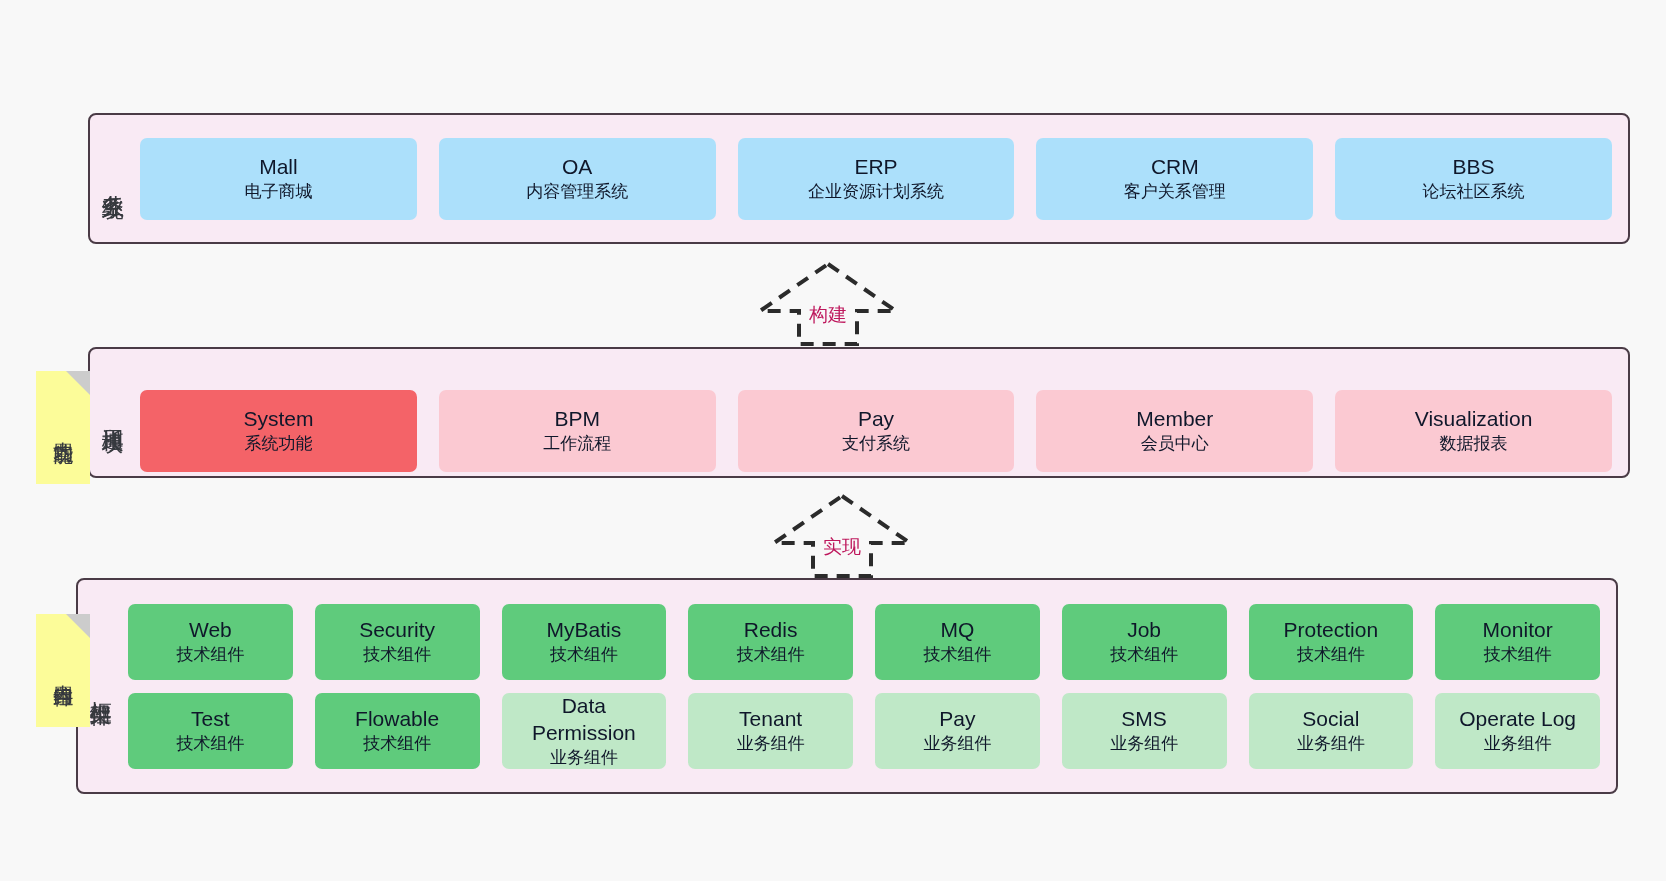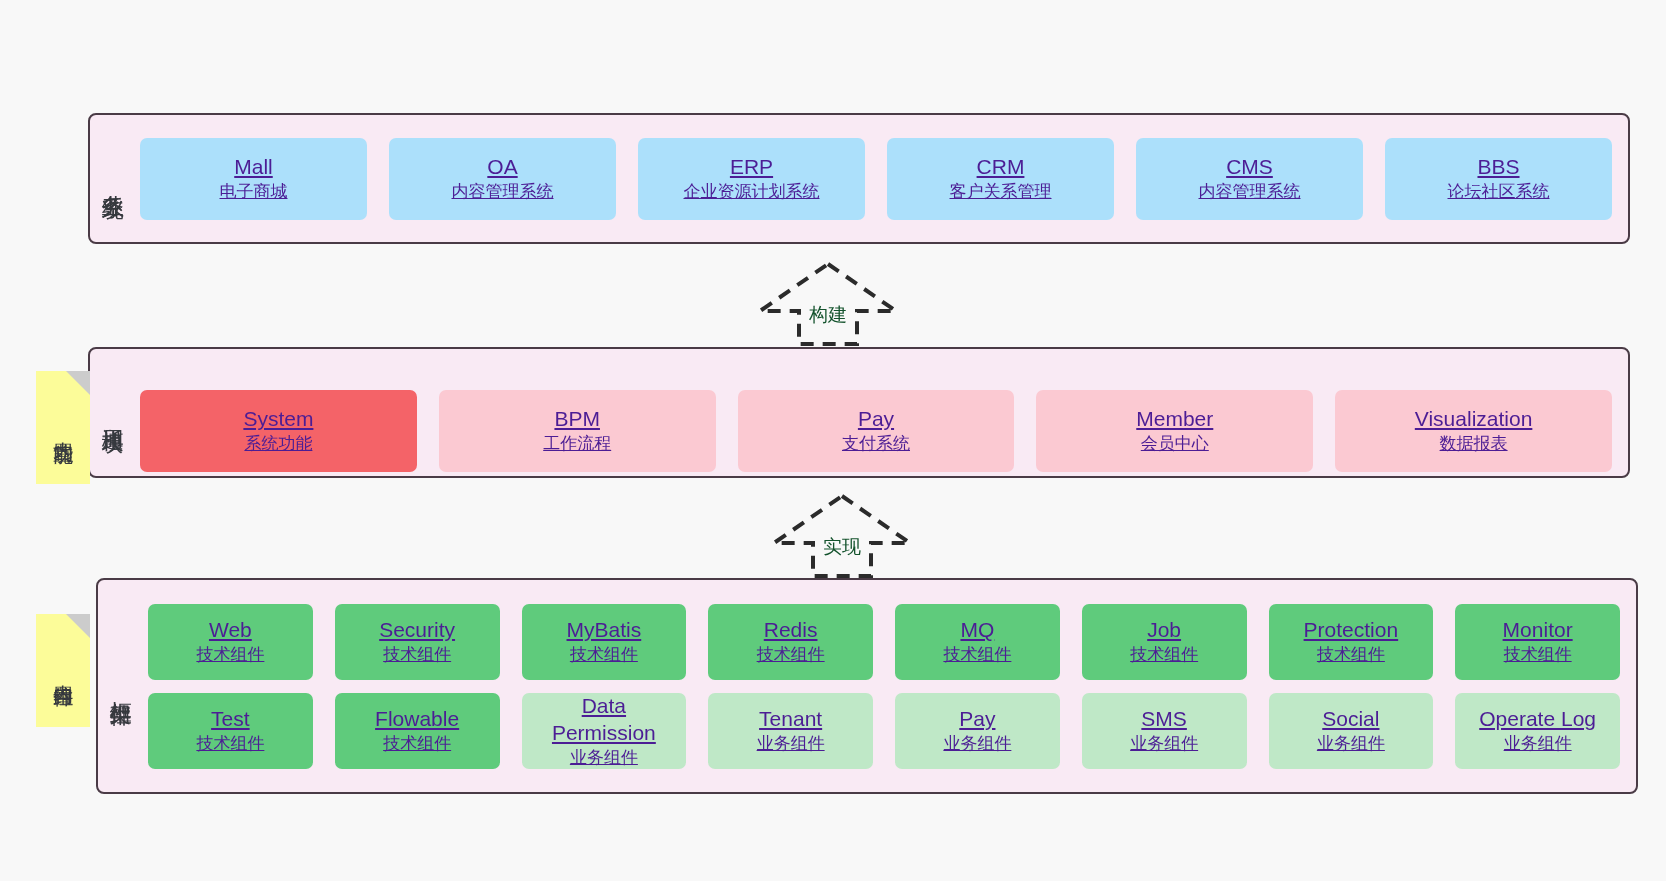--- a/index.html
+++ b/index.html
@@ -55,24 +55,23 @@
   .row > .cell { flex: 1 1 0; }
 
   
   .cell {
     border-radius: 7px;
     display: flex;
     flex-direction: column;
     align-items: center;
     justify-content: center;
     text-align: center;
-    color: #4c1d95;
+    color: #0f172a;
     line-height: 1.28;
     padding: 4px 6px;
-    text-decoration: underline;
   }
   .cell .en { font-size: 21px; }
   .cell .cn { font-size: 17px; }
 
   .h-biz   { height: 82px; }
   .h-mod   { height: 82px; margin-top: 36px; }
   .h-comp  { height: 76px; }
 
   .c-blue        { background: #ace0fb; }
   .c-red         { background: #f46368; }
@@ -111,21 +110,21 @@
   .arrow {
     position: absolute;
     z-index: 2;
   }
   .arrow .lbl {
     position: absolute;
     left: 50%;
     transform: translateX(-50%);
     bottom: 18px;
     font-size: 19px;
-    color: #14532d;
+    color: #be185d;
     background: transparent;
     white-space: nowrap;
     user-select: none;
     z-index: 2;
   }
   .arrow svg { display: block; }
 </style>
 </head>
 <body>
 
@@ -143,24 +142,20 @@
           <span class="en">OA</span>
           <span class="cn">内容管理系统</span>
         </div>
         <div class="cell h-biz c-blue">
           <span class="en">ERP</span>
           <span class="cn">企业资源计划系统</span>
         </div>
         <div class="cell h-biz c-blue">
           <span class="en">CRM</span>
           <span class="cn">客户关系管理</span>
-        </div>
-        <div class="cell h-biz c-blue">
-          <span class="en">CMS</span>
-          <span class="cn">内容管理系统</span>
         </div>
         <div class="cell h-biz c-blue">
           <span class="en">BBS</span>
           <span class="cn">论坛社区系统</span>
         </div>
       </div>
     </div>
   </div>
 
   <div class="arrow" id="arrow-build" style="left:752px; top:260px; width:152px; height:86px;">
@@ -206,21 +201,21 @@
     <svg width="152" height="86" viewBox="0 0 152 86" aria-hidden="true">
       <path d="M 76 4 L 144 51 L 105 51 L 105 84 L 47 84 L 47 51 L 8 51 Z" fill="none" stroke="#2b2b2b" stroke-width="4" stroke-dasharray="13 9" stroke-linejoin="miter"></path>
     </svg>
     <span class="lbl">实现</span>
   </div>
 
   <div class="note" style="left:36px; top:614px; height:113px;">
     <span>内置组件</span>
   </div>
 
-  <div class="tier" id="tier-components" style="left:96px; top:578px; width:1542px; height:216px;">
+  <div class="tier" id="tier-components" style="left:76px; top:578px; width:1542px; height:216px;">
     <div class="tier-label">框架组件</div>
     <div class="tier-body">
 
       <div class="row">
         <div class="cell h-comp c-green">
           <span class="en">Web</span>
           <span class="cn">技术组件</span>
         </div>
         <div class="cell h-comp c-green">
           <span class="en">Security</span>

